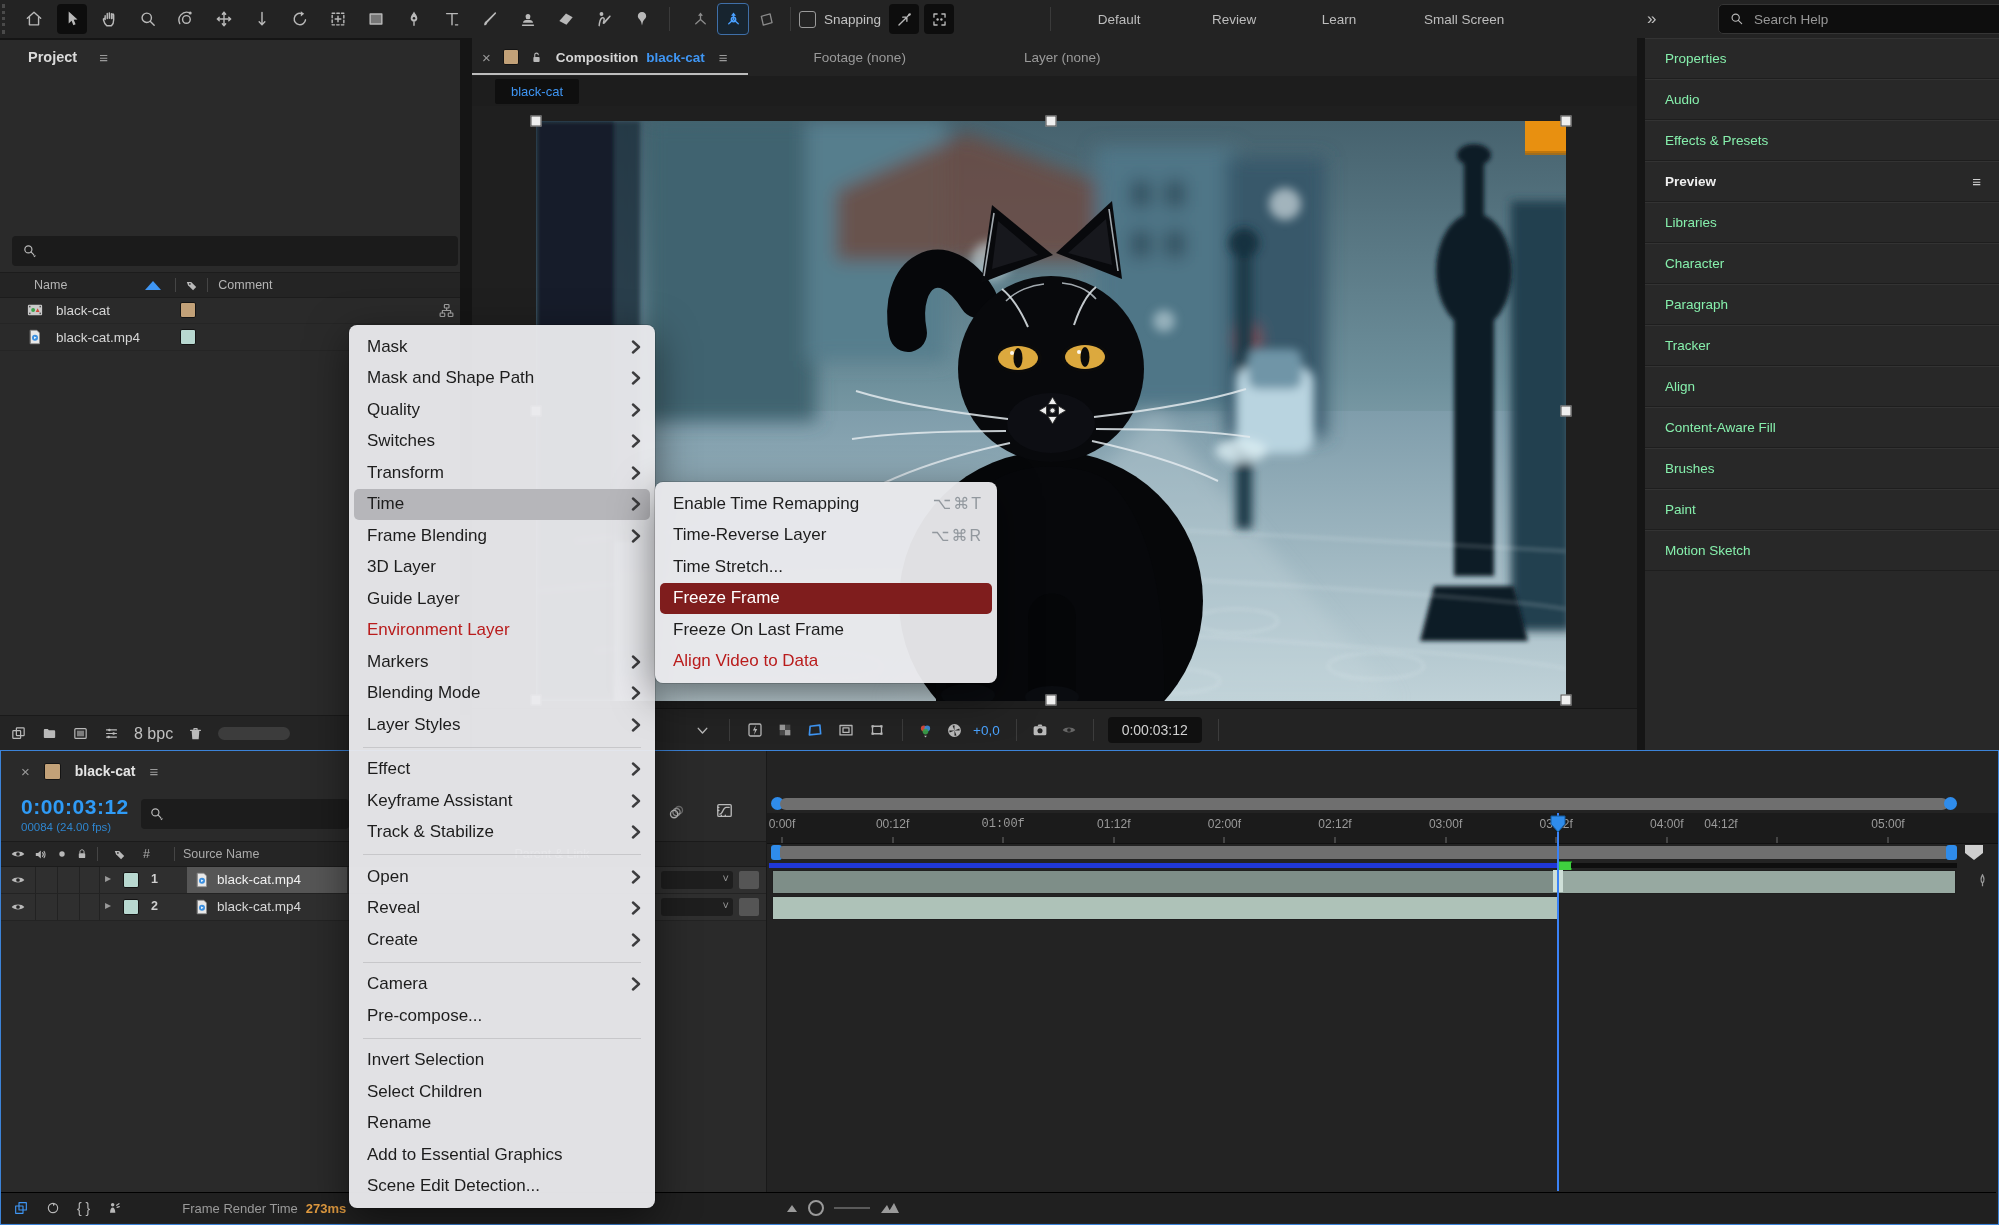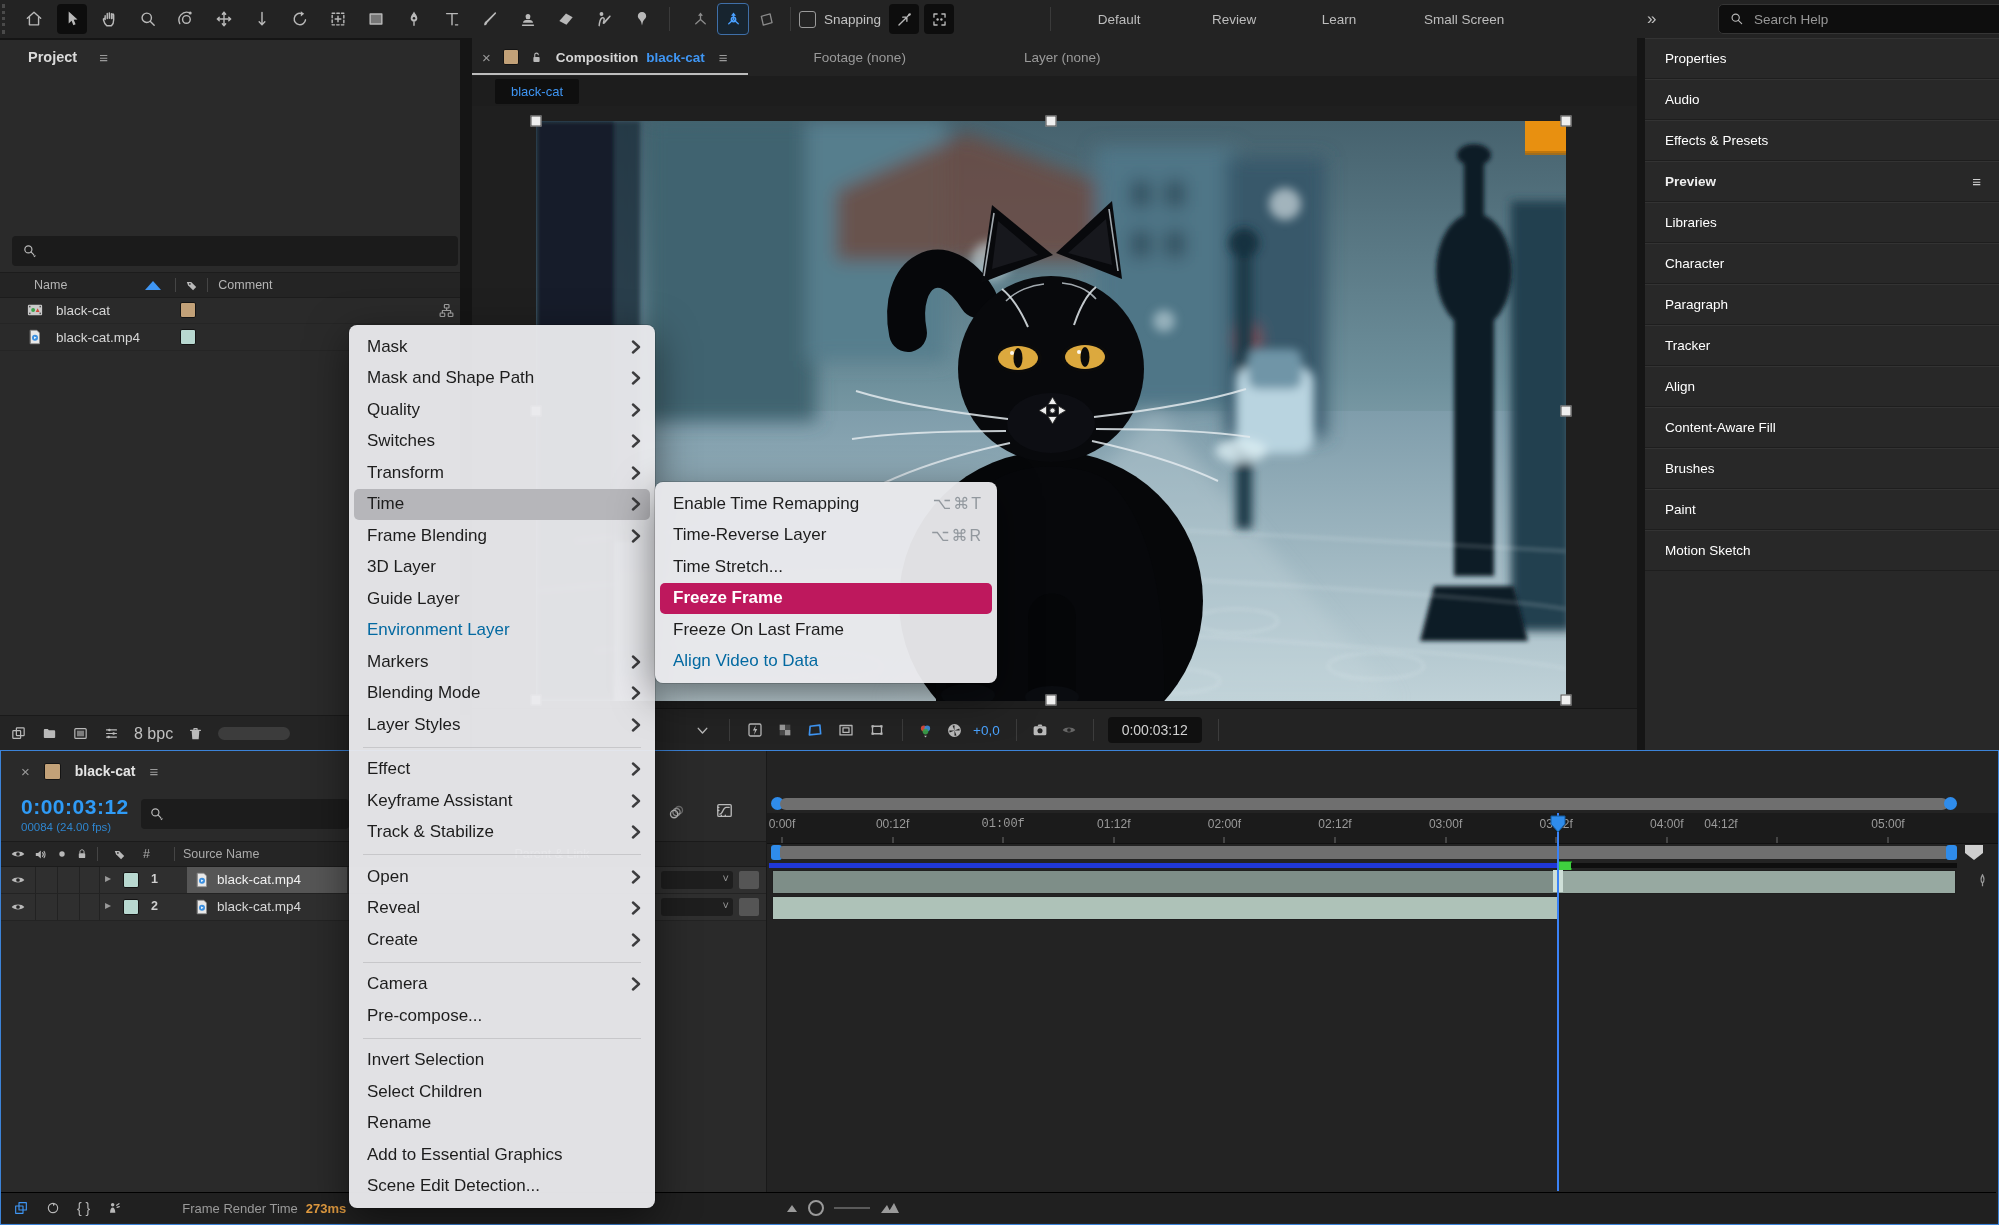--- a/index.html
+++ b/index.html
@@ -33,21 +33,21 @@
   #viewer-tabrow{left:0;top:38px;width:1165px;height:30px;background:#1d1d1d;border-bottom:1px solid #141414;}
   #viewer-tab{left:23px;top:3px;height:25px;padding:0 16px;background:#0f0f0f;color:#3f96f4;font-size:13px;display:flex;align-items:center;border-radius:2px;}
   #viewer{left:0;top:68px;width:1165px;height:602px;background:#1f1f1f;overflow:hidden;}
   #vimg{left:64px;top:15px;width:1030px;height:580px;background:#50707d;}
   .handle{width:9px;height:9px;background:#efefef;border:1px solid #4a4a4a;transform:translate(-50%,-50%);}
   #vtoolbar{left:0;top:670px;width:1165px;height:42px;background:#232323;border-top:1px solid #161616;}
   .vt-sep{width:1px;height:22px;background:#3c3c3c;}
   #vtc{background:#101010;border-radius:4px;height:26px;display:flex;align-items:center;justify-content:center;font-size:14px;color:#d2d2d2;padding:0 14px;}
   
   #sidebar{left:1645px;top:38px;width:354px;height:712px;background:#282828;}
-  .sbrow{height:40px;display:flex;align-items:center;padding:0 18px 0 20px;border-bottom:1px solid #1e1e1e;box-shadow:0 1px 0 #333 inset;font-size:13.5px;color:#ffffff;justify-content:space-between;}
+  .sbrow{height:40px;display:flex;align-items:center;padding:0 18px 0 20px;border-bottom:1px solid #1e1e1e;box-shadow:0 1px 0 #333 inset;font-size:13.5px;color:#86efac;justify-content:space-between;}
   .sbrow.active{color:#efefef;font-weight:bold;}
   
   #tl{left:0;top:750px;width:1997px;height:473px;background:#262626;border:1px solid #3c83d8;}
   #tl-left{left:0;top:0;width:765px;height:471px;background:#2a2a2a;border-right:1px solid #191919;}
   #tl-tc{font-size:21px;font-weight:bold;color:#2f9bf6;letter-spacing:.5px;}
   #tl-frame{font-size:11.5px;color:#2f9bf6;opacity:.8;}
   #tl-search{left:140px;top:48px;width:200px;height:30px;background:#1c1c1c;border-radius:4px;display:flex;align-items:center;padding-left:8px;}
   #tl-cols{left:0;top:90px;width:765px;height:24px;background:#252525;border-top:1px solid #1b1b1b;border-bottom:1px solid #1b1b1b;font-size:12.5px;color:#aaa;}
   .tlrow{left:0;width:765px;height:26px;font-size:13.5px;color:#dedede;background:#2f2f2f;border-bottom:1px solid #232323;}
   .vline{position:absolute;top:0;width:1px;height:100%;background:#222;}
@@ -55,22 +55,22 @@
   #ruler{left:0;top:62px;width:1231px;height:30px;background:#1b1b1b;border-bottom:1px solid #111;overflow:hidden;}
   .tick{position:absolute;top:4px;transform:translateX(-50%);font-size:12px;color:#9b9b9b;}
   .tickline{position:absolute;bottom:0;width:1px;height:6px;background:#6f6f6f;transform:translateX(-50%);}
   .wbar{background:#6f6f6f;border-radius:8px;height:12px;}
   .bluecap{width:13px;height:13px;border-radius:50%;background:#2f8ceb;}
   #footer{left:0;top:441px;width:1995px;height:30px;background:#202020;border-top:1px solid #000;display:flex;align-items:center;}
   
   .cmenu{background:rgba(233,233,236,.96);border-radius:8px;box-shadow:0 12px 40px rgba(0,0,0,.5),0 0 0 1px rgba(0,0,0,.15);padding:6px 0;z-index:60;}
   .mitem{height:31.5px;margin:0 5px;padding:0 9px 0 13px;border-radius:5px;display:flex;align-items:center;justify-content:space-between;font-size:17px;color:#1d1d1d;white-space:nowrap;}
   .mitem.hl{background:#b6b6ba;}
-  .mitem.sel{background:#be185d;color:#fff;font-weight:bold;}
-  .mitem.dis{color:#0369a1;}
+  .mitem.sel{background:#7f1d1d;color:#fff;}
+  .mitem.dis{color:#b91c1c;}
   .msep{height:1px;background:#c7c7ca;margin:6px 14px;}
   .mshort{color:#92989e;font-size:16px;margin-left:28px;letter-spacing:2px;}
   .mchev{color:#3c3c3e;display:flex;}
 </style>
 </head>
 <body>
 
 <div id="toolbar" class="r row">
   <div style="width:10px;height:30px;margin-left:2px;border-left:3px dotted #4a4a4a;"></div>
   <div id="tools" class="row">

